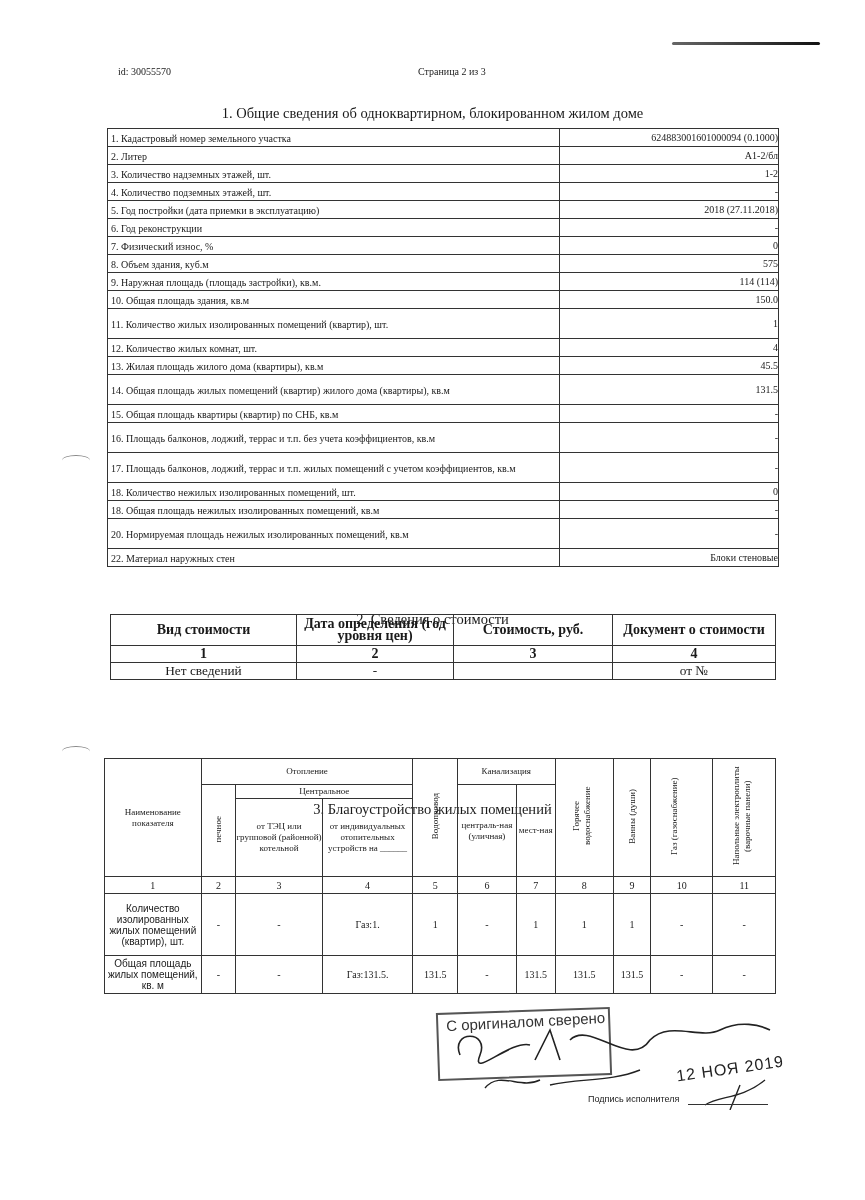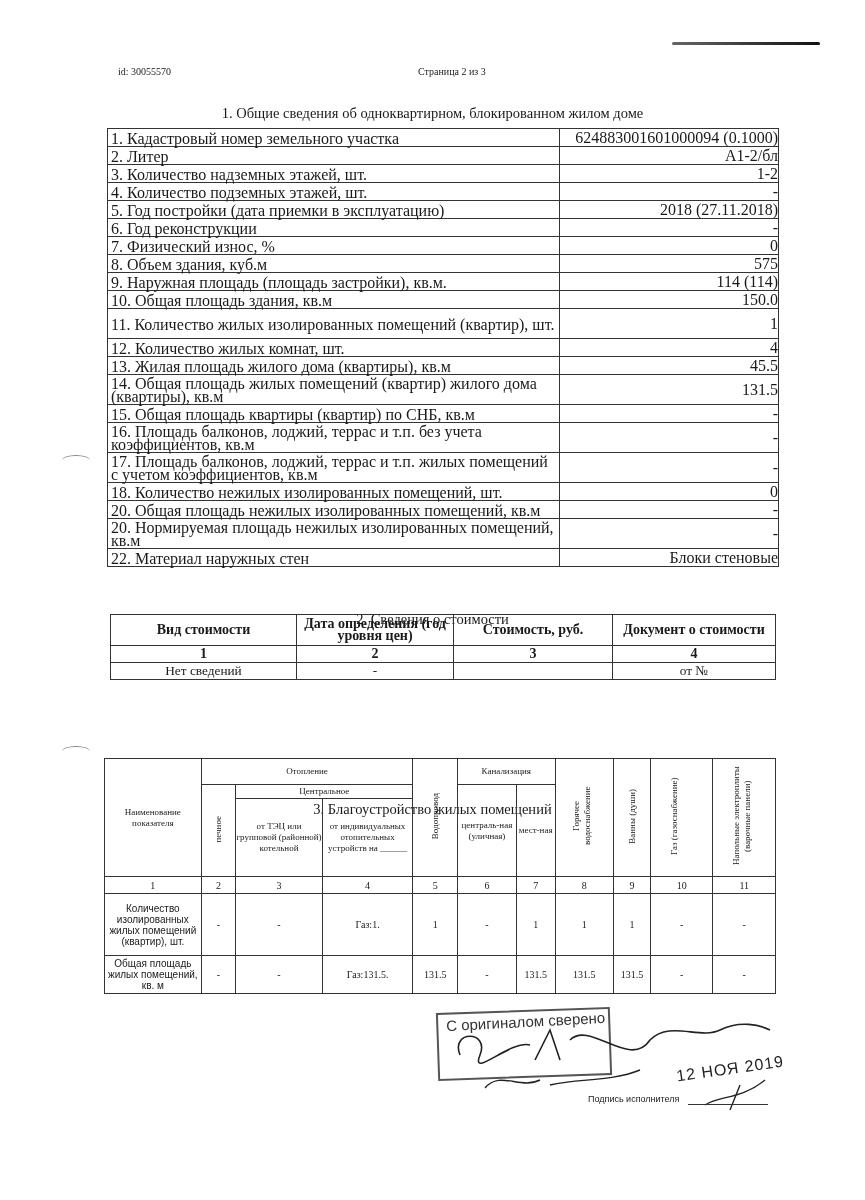--- a/index.html
+++ b/index.html
@@ -13,21 +13,21 @@
   .top-stroke { left: 672px; top: 42px; width: 148px; height: 3px; background: linear-gradient(90deg,#666,#111); border-radius: 2px; }
   .sec-title { font-size: 14.5px; text-align: center; width: 865px; left: 0; }
   .t1-title { top: 105px; }
   .t2-title { top: 611px; }
   .t3-title { top: 757px; margin-top: 44px; }
 
   table { border-collapse: collapse; }
   td, th { border: 1px solid #333; padding: 0; font-weight: normal; }
 
   
-  .t1 { left: 107px; top: 128px; width: 672px; font-size: 16px; line-height: 13px; }
+  .t1 { left: 107px; top: 128px; width: 672px; font-size: 10px; line-height: 13px; }
   .t1 td.k { width: 446px; padding: 2px 2px 1px 3px; text-align: left; }
   .t1 td.v { text-align: right; }
   .t1 tr { height: 18px; }
   .t1 tr.tall { height: 30px; }
 
   
   .t2 { left: 110px; top: 614px; width: 666px; font-size: 13.3px; line-height: 12px; }
   .t2 th { font-size: 14px; font-weight: bold; height: 30px; text-align: center; }
   .t2 td { text-align: center; height: 16px; }
   .t2 tr.nums td { font-weight: bold; font-size: 14px; }
@@ -126,21 +126,21 @@
       </tr>
       <tr class="tall">
         <td class="k">17. Площадь балконов, лоджий, террас и т.п. жилых помещений с учетом коэффициентов, кв.м</td>
         <td class="v">-</td>
       </tr>
       <tr>
         <td class="k">18. Количество нежилых изолированных помещений, шт.</td>
         <td class="v">0</td>
       </tr>
       <tr>
-        <td class="k">20. Общая площадь нежилых изолированных помещений, кв.м</td>
+        <td class="k">18. Общая площадь нежилых изолированных помещений, кв.м</td>
         <td class="v">-</td>
       </tr>
       <tr class="tall">
         <td class="k">20. Нормируемая площадь нежилых изолированных помещений, кв.м</td>
         <td class="v">-</td>
       </tr>
       <tr>
         <td class="k">22. Материал наружных стен</td>
         <td class="v">Блоки стеновые</td>
       </tr>

